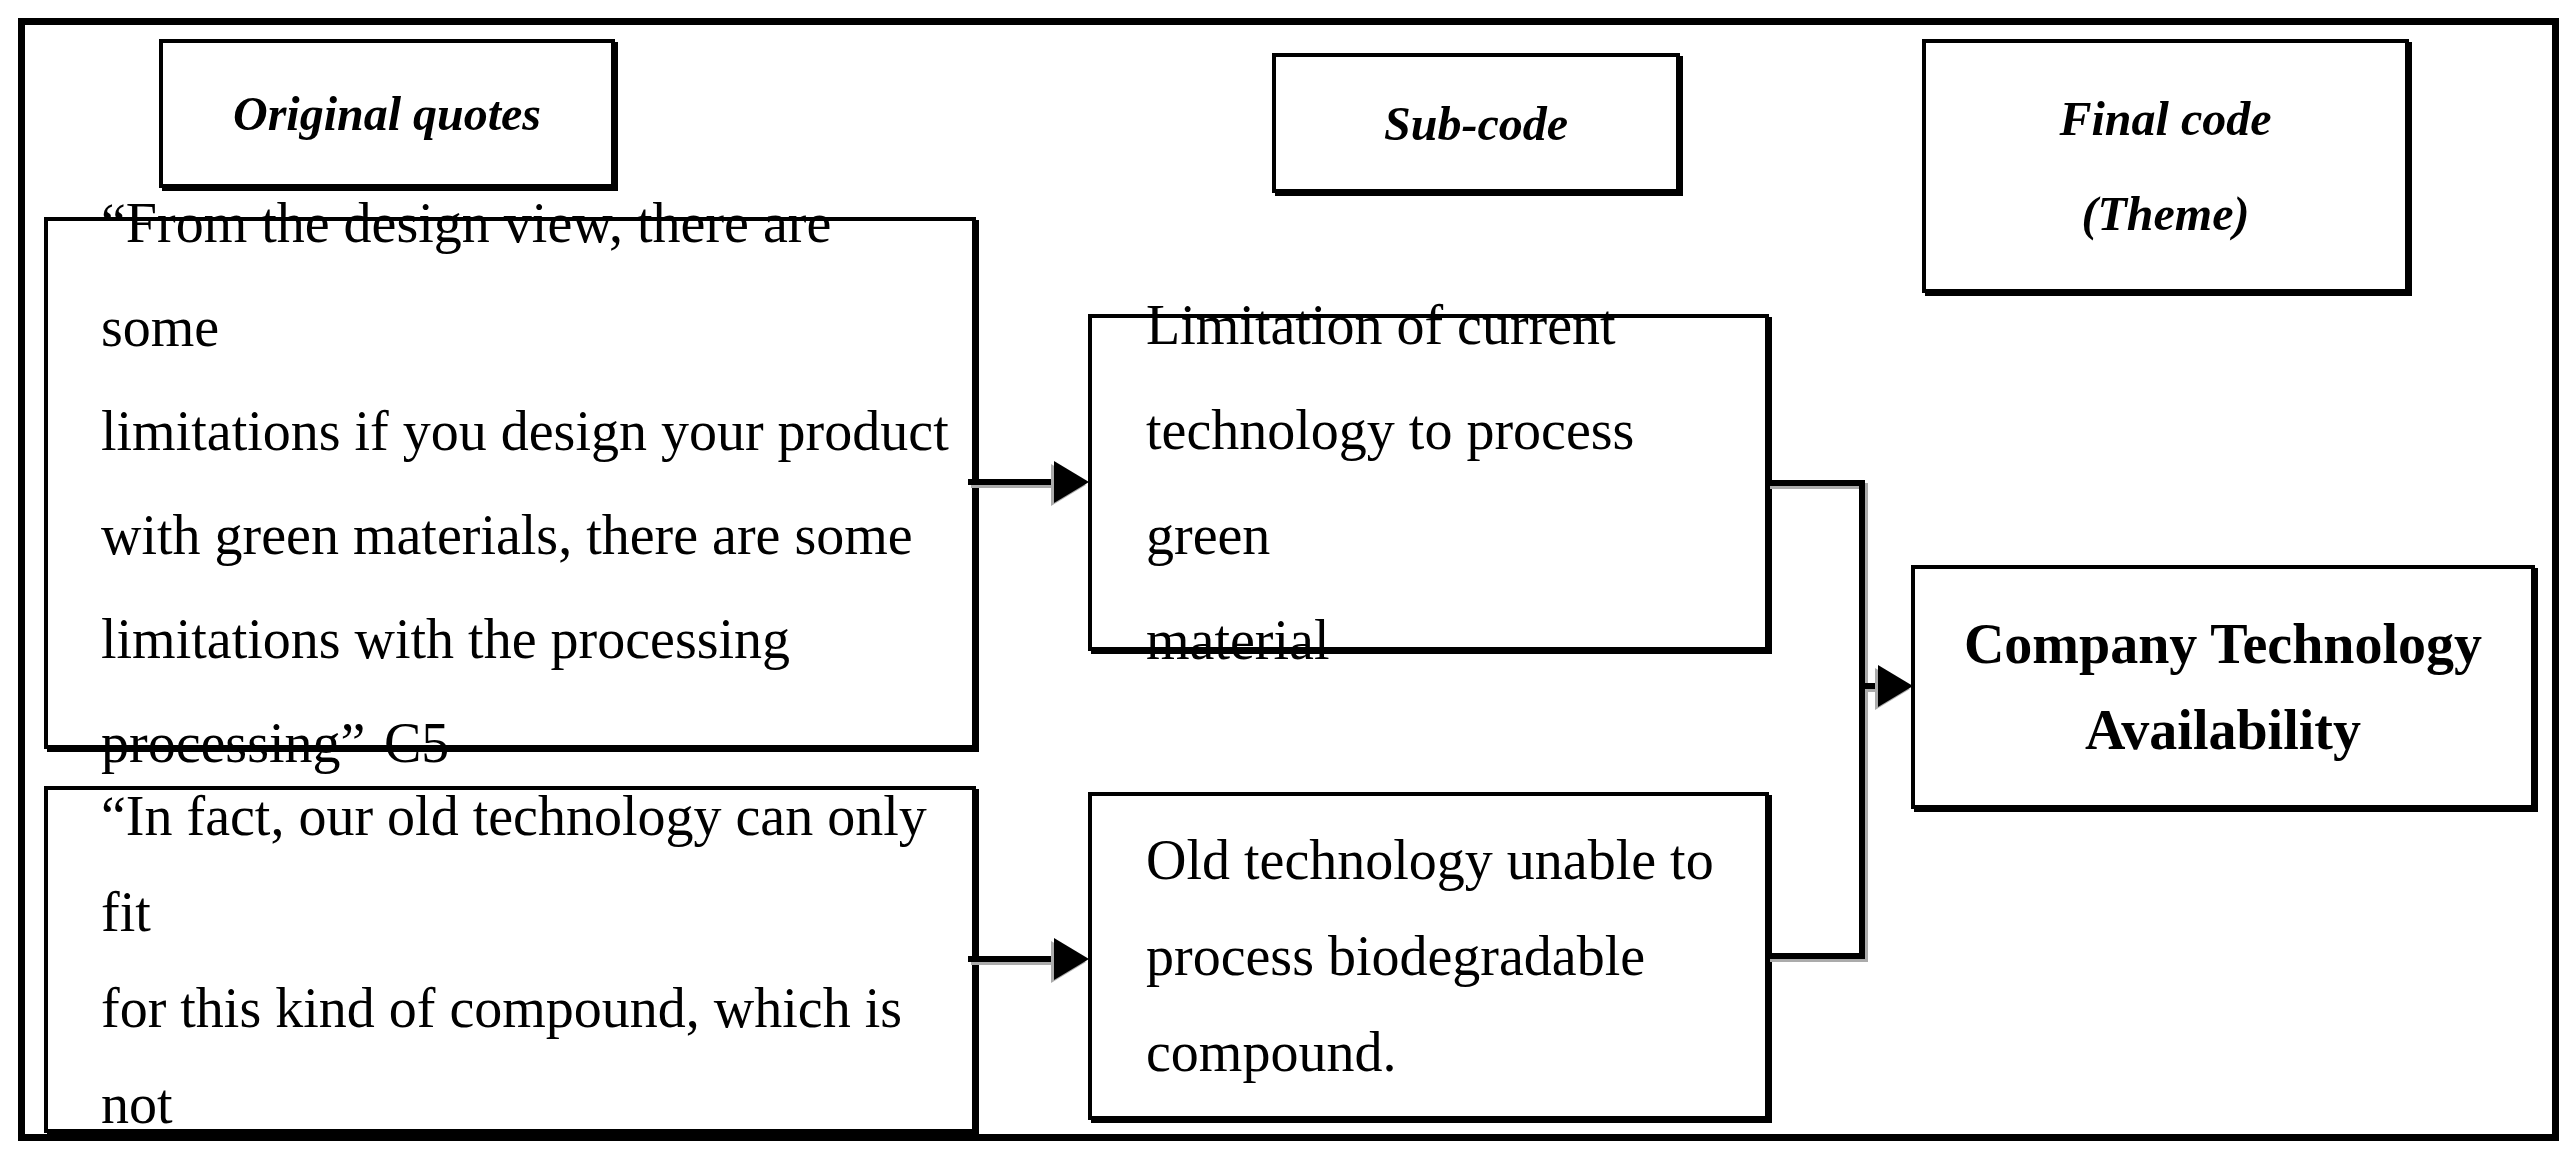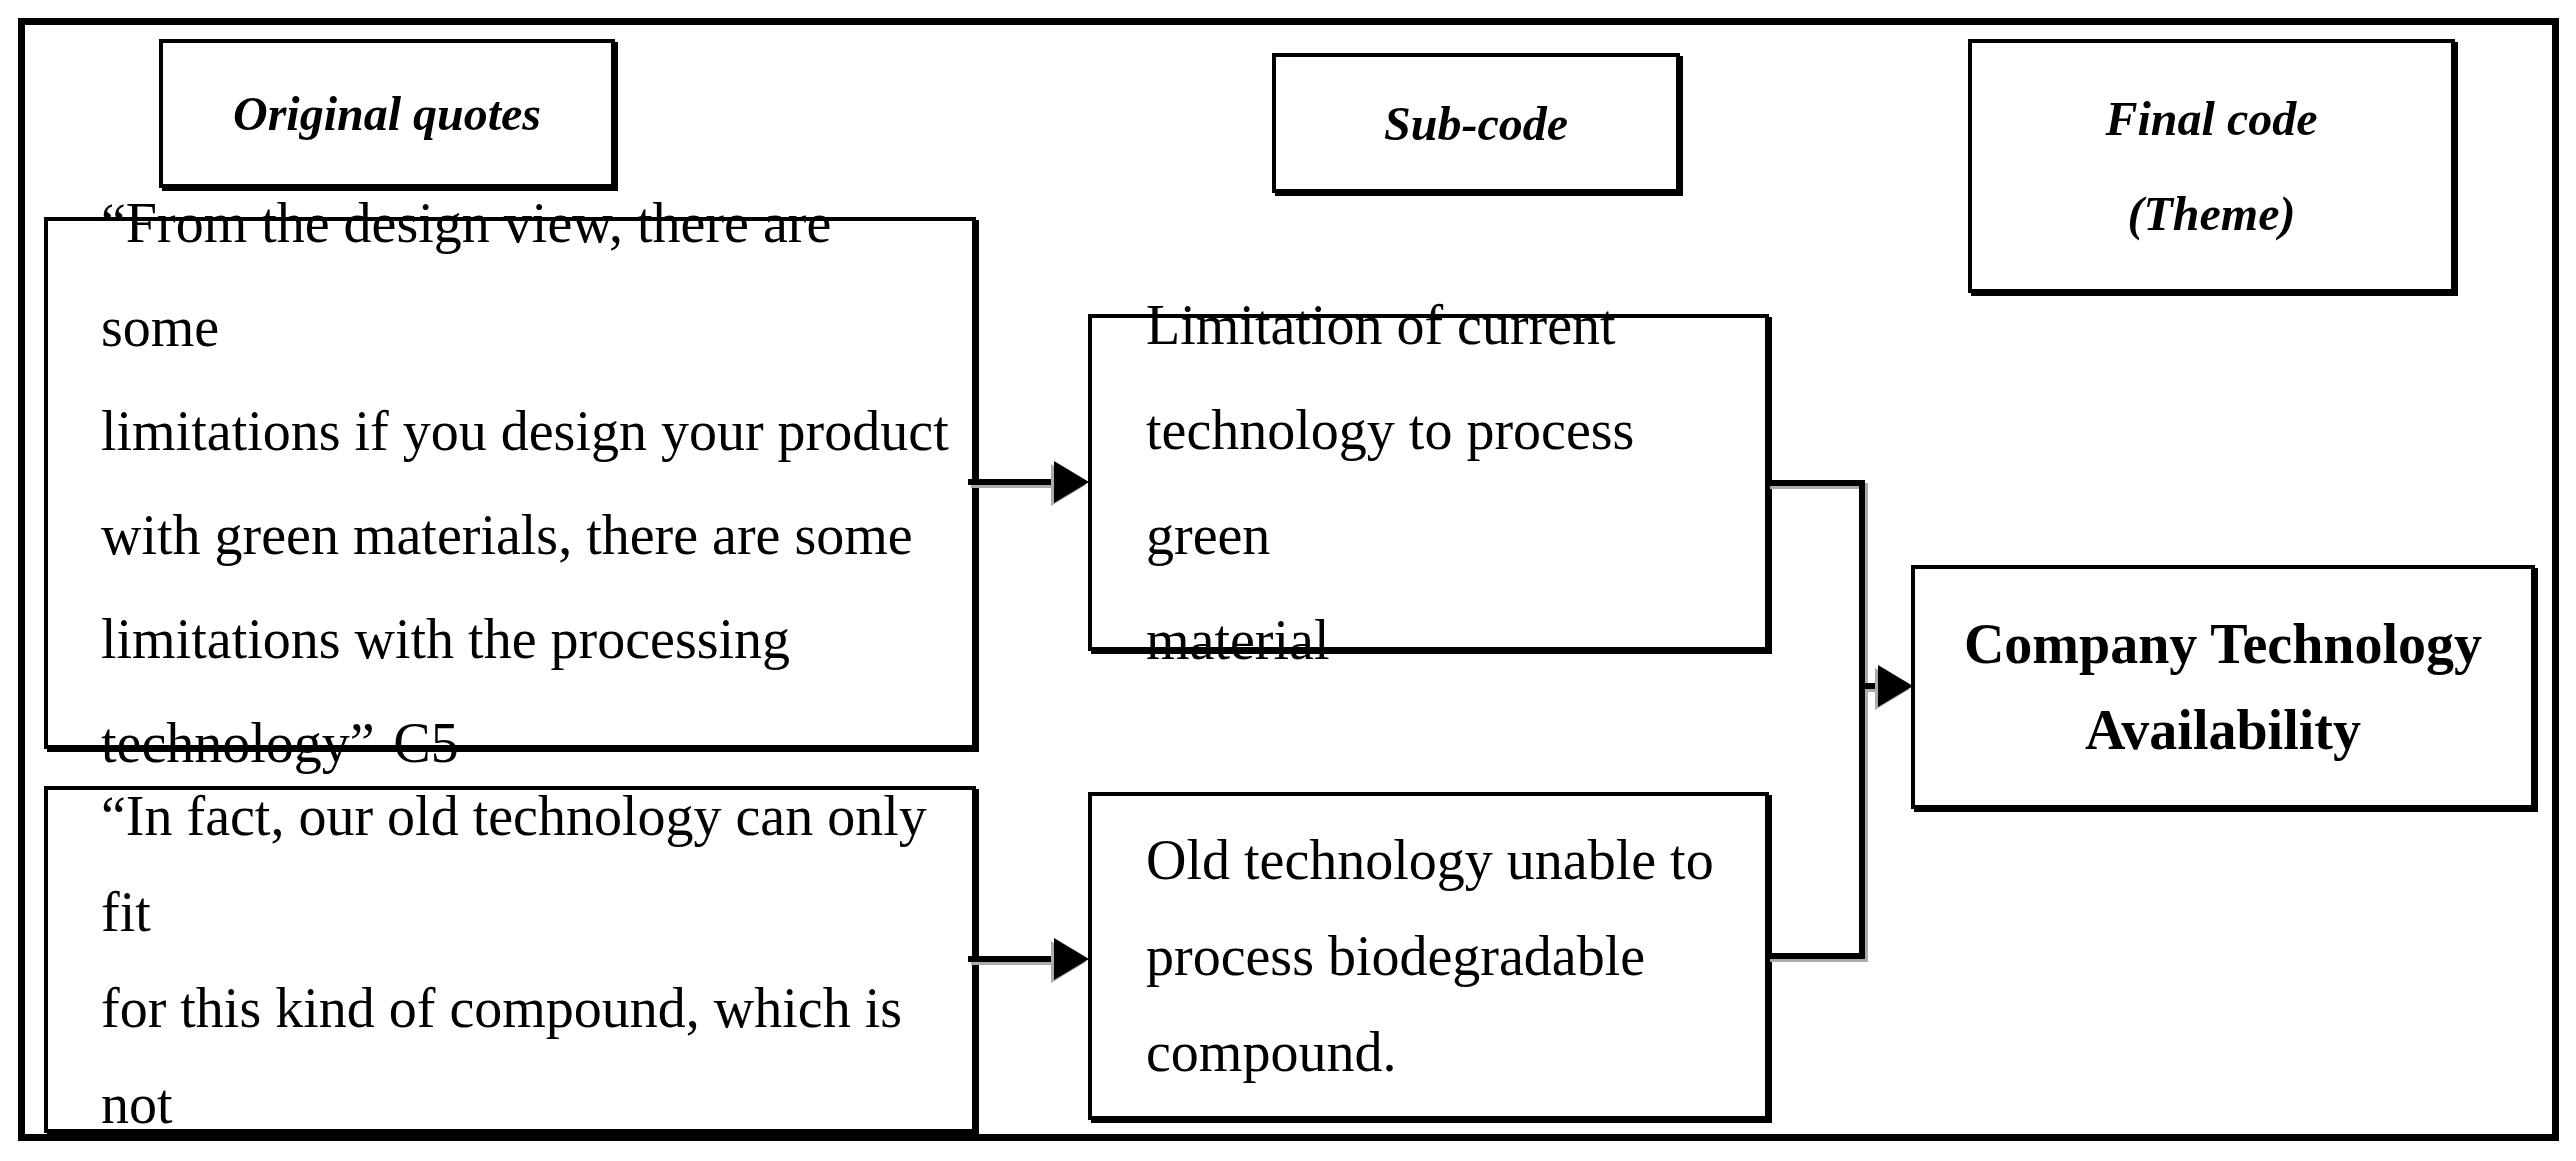--- a/index.html
+++ b/index.html
@@ -32,21 +32,21 @@
   .header {
     align-items: center;
     font-style: italic;
     font-weight: bold;
     font-size: 48px;
     text-align: left;
   }
   .header .line { line-height: 95px; }
   .hdr-original { left: 159px;  top: 39px; width: 456px; height: 149px; }
   .hdr-subcode  { left: 1262px; top: 53px; width: 408px; height: 140px; margin-left: 10px; }
-  .hdr-final    { left: 1968px; top: 39px; width: 487px; height: 254px; }
+  .hdr-final    { left: 1922px; top: 39px; width: 487px; height: 254px; }
 
   .bodytext { font-size: 56px; }
   .quote-box   { left: 44px; width: 932px; padding-left: 53px; padding-right: 15px; }
   .quote-1     { top: 217px;  height: 532px; }
   .quote-1 .line { line-height: 104px; }
   .quote-2     { top: 786px; height: 347px; }
   .quote-2 .line { line-height: 96px; }
 
   .subcode-box { left: 1088px; width: 681px; padding-left: 54px; padding-right: 15px; }
   .subcode-1   { top: 314px;  height: 337px; }
@@ -105,21 +105,21 @@
   <div class="box header hdr-final">
       <div class="line">Final code</div>
       <div class="line">(Theme)</div>
     </div>
 
   <div class="box bodytext quote-box quote-1">
       <div class="line">“From the design view, there are some</div>
       <div class="line">limitations if you design your product</div>
       <div class="line">with green materials, there are some</div>
       <div class="line">limitations with the processing</div>
-      <div class="line">technology”-C5</div>
+      <div class="line">processing”-C5</div>
     </div>
 
   <div class="box bodytext quote-box quote-2">
       <div class="line">“In fact, our old technology can only fit</div>
       <div class="line">for this kind of compound, which is not</div>
     </div>
 
   <div class="box bodytext subcode-box subcode-1">
       <div class="line">Limitation of current</div>
       <div class="line">technology to process green</div>

